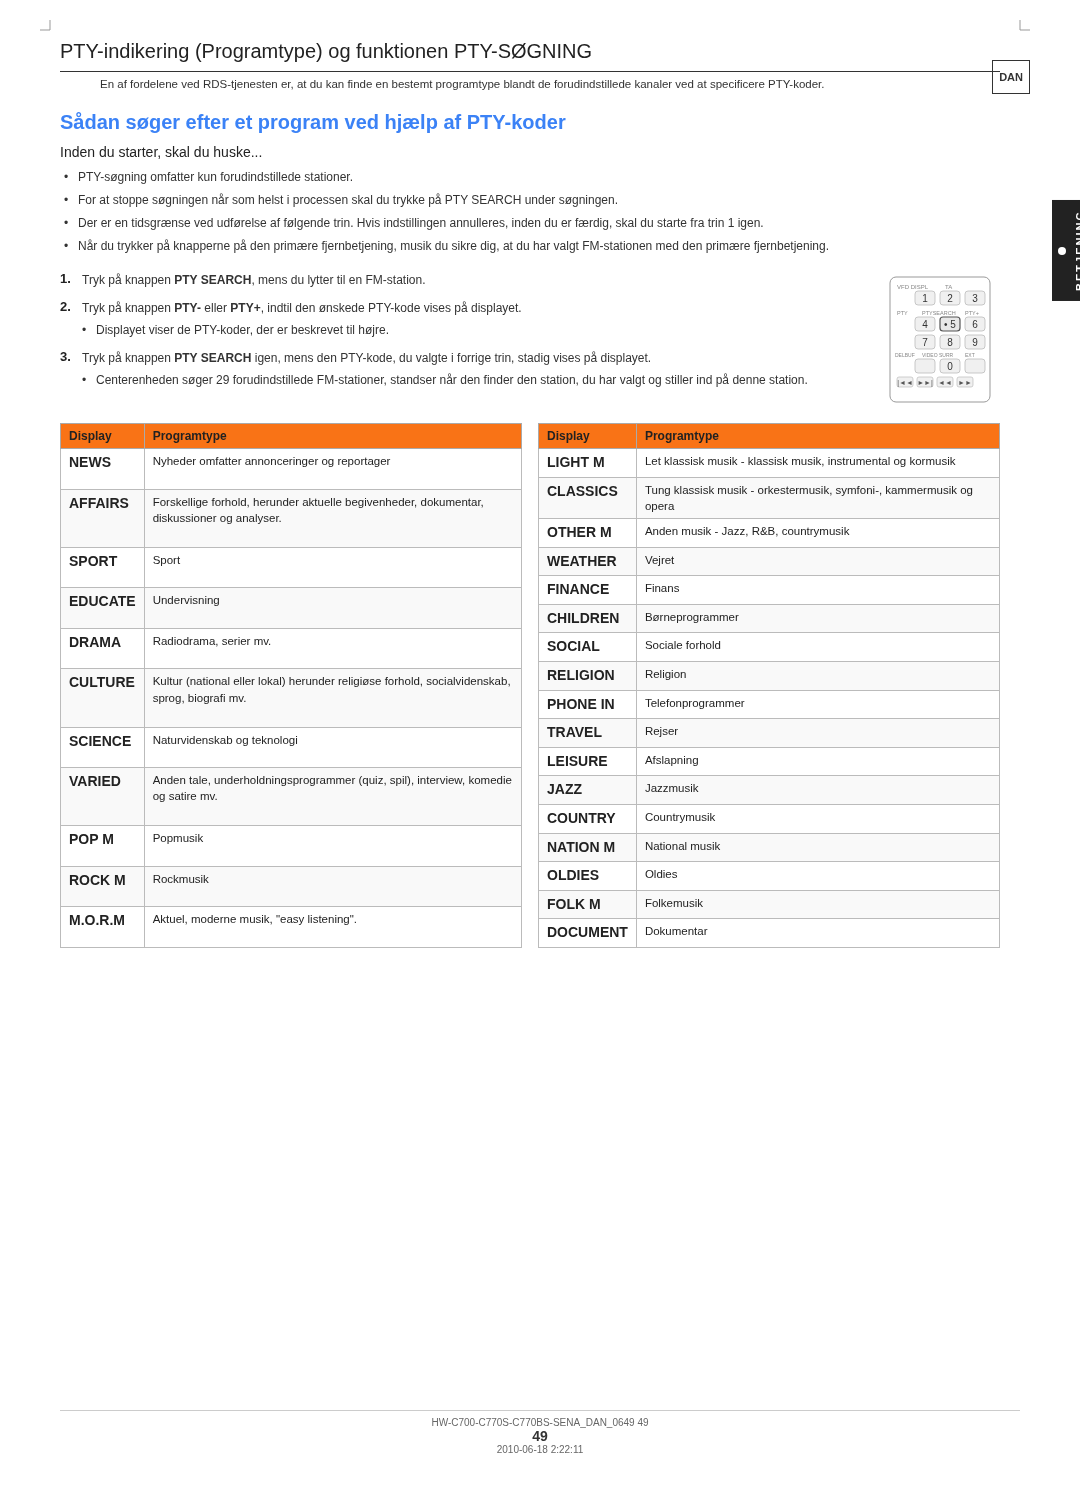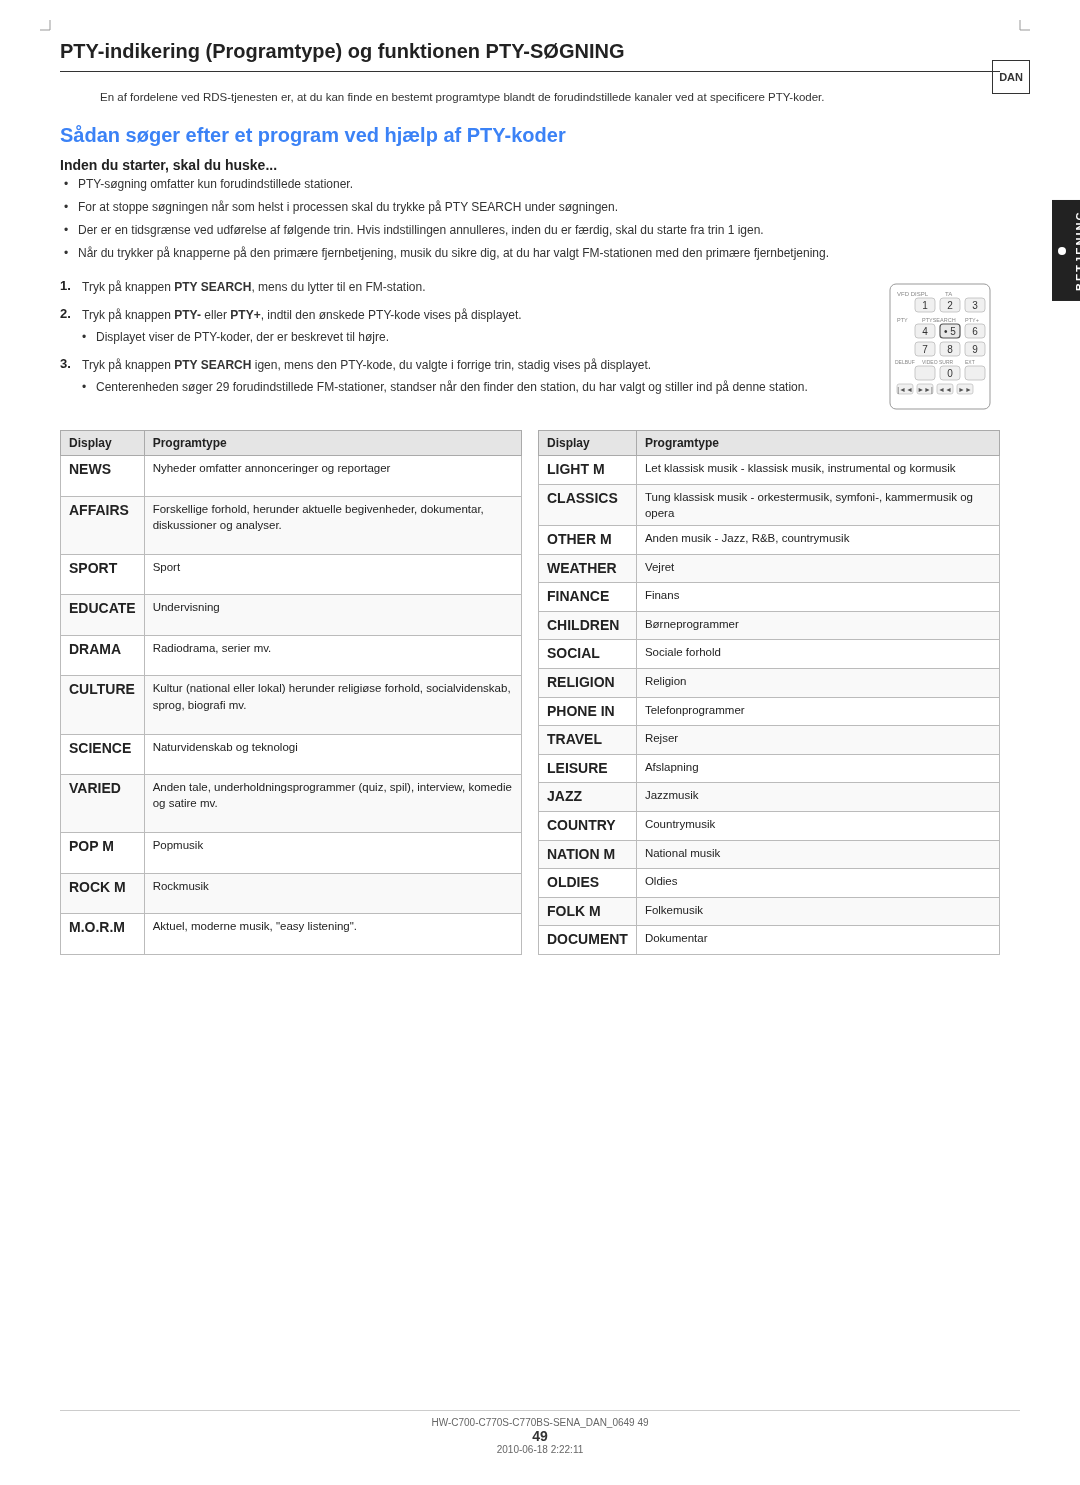--- a/index.html
+++ b/index.html
@@ -46,48 +46,48 @@
 
     
     .main-content {
       margin: 40px 60px 40px 60px;
       padding-right: 20px;
     }
 
     
     .page-title {
       font-size: 20px;
-      font-weight: bold;
+      font-weight: normal;
       color: #222;
       border-bottom: 1.5px solid #333;
       padding-bottom: 8px;
-      margin-bottom: 17px;
+      margin-bottom: 4px;
     }
 
     .intro-text {
       font-size: 11.5px;
       color: #333;
       margin-bottom: 18px;
       line-height: 1.5;
       padding-left: 40px;
     }
 
     
     .section-heading {
       font-size: 20px;
       font-weight: bold;
       color: #3b82f6;
       margin-bottom: 10px;
     }
 
     .subsection-heading {
       font-size: 14px;
-      font-weight: bold;
+      font-weight: normal;
       color: #222;
-      margin-bottom: 2px;
+      margin-bottom: 8px;
     }
 
     
     .bullet-list {
       list-style: none;
       margin-bottom: 16px;
       padding-left: 4px;
     }
     .bullet-list li {
       font-size: 12px;
@@ -167,21 +167,21 @@
       display: flex;
       gap: 16px;
       margin-top: 12px;
     }
     .program-table {
       flex: 1;
       border-collapse: collapse;
       font-size: 11.5px;
     }
     .program-table th {
-      background: #e5e5e5;
+      background: #f97316;
       border: 1px solid #aaa;
       padding: 5px 8px;
       text-align: left;
       font-weight: bold;
       font-size: 12px;
     }
     .program-table td {
       border: 1px solid #bbb;
       padding: 4px 8px;
       vertical-align: top;

